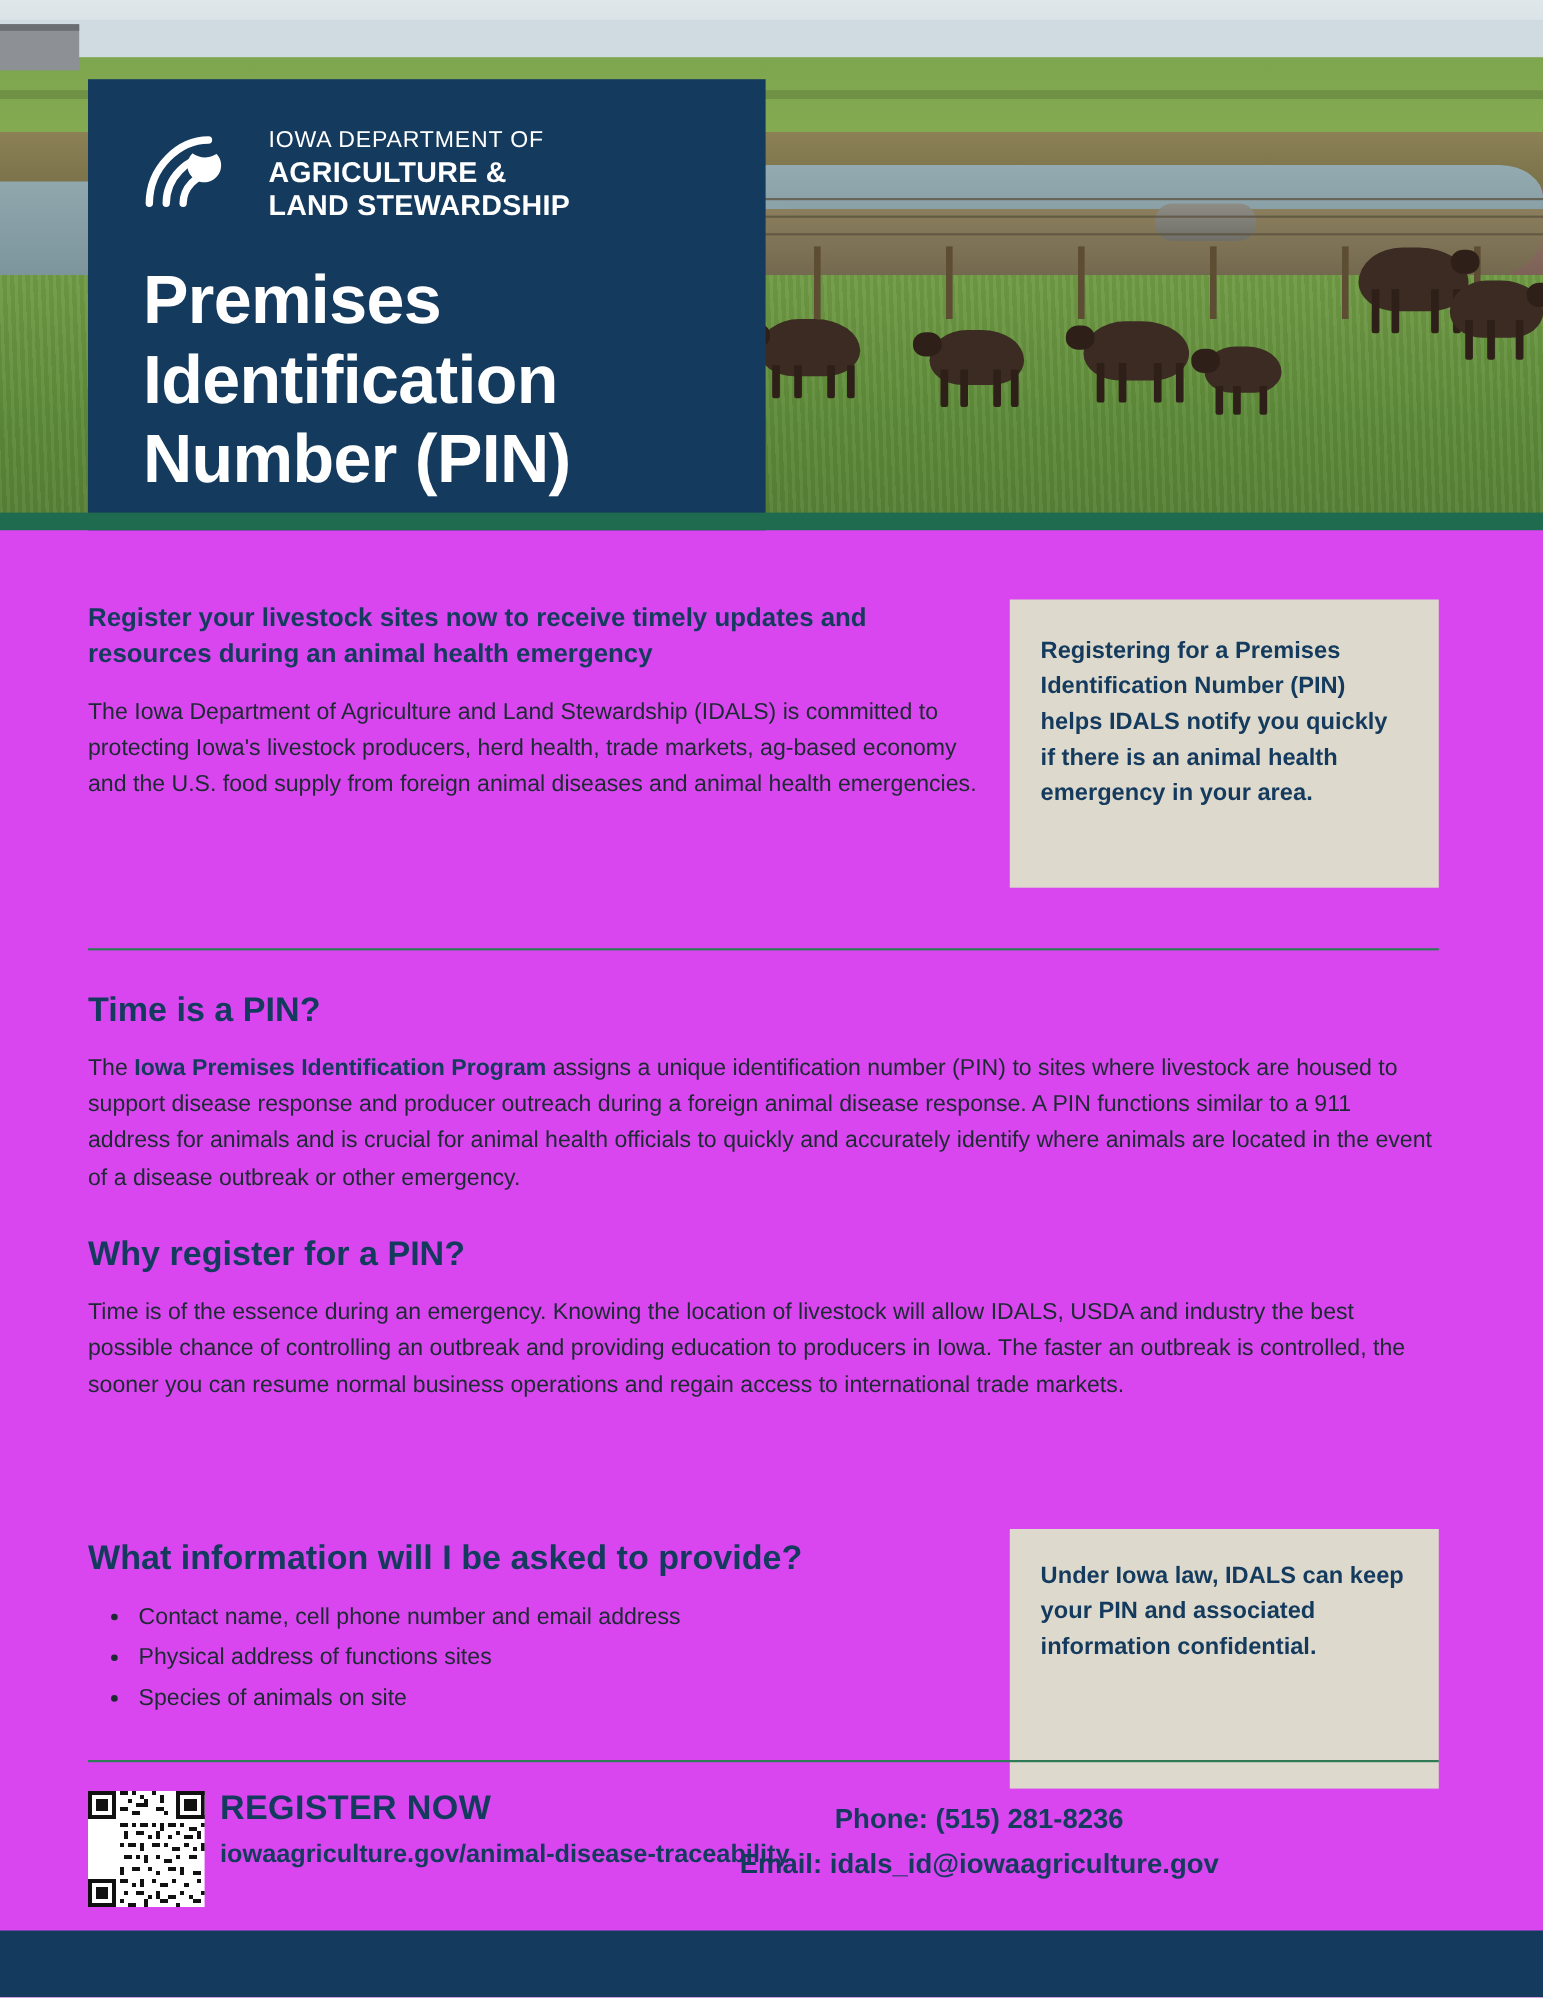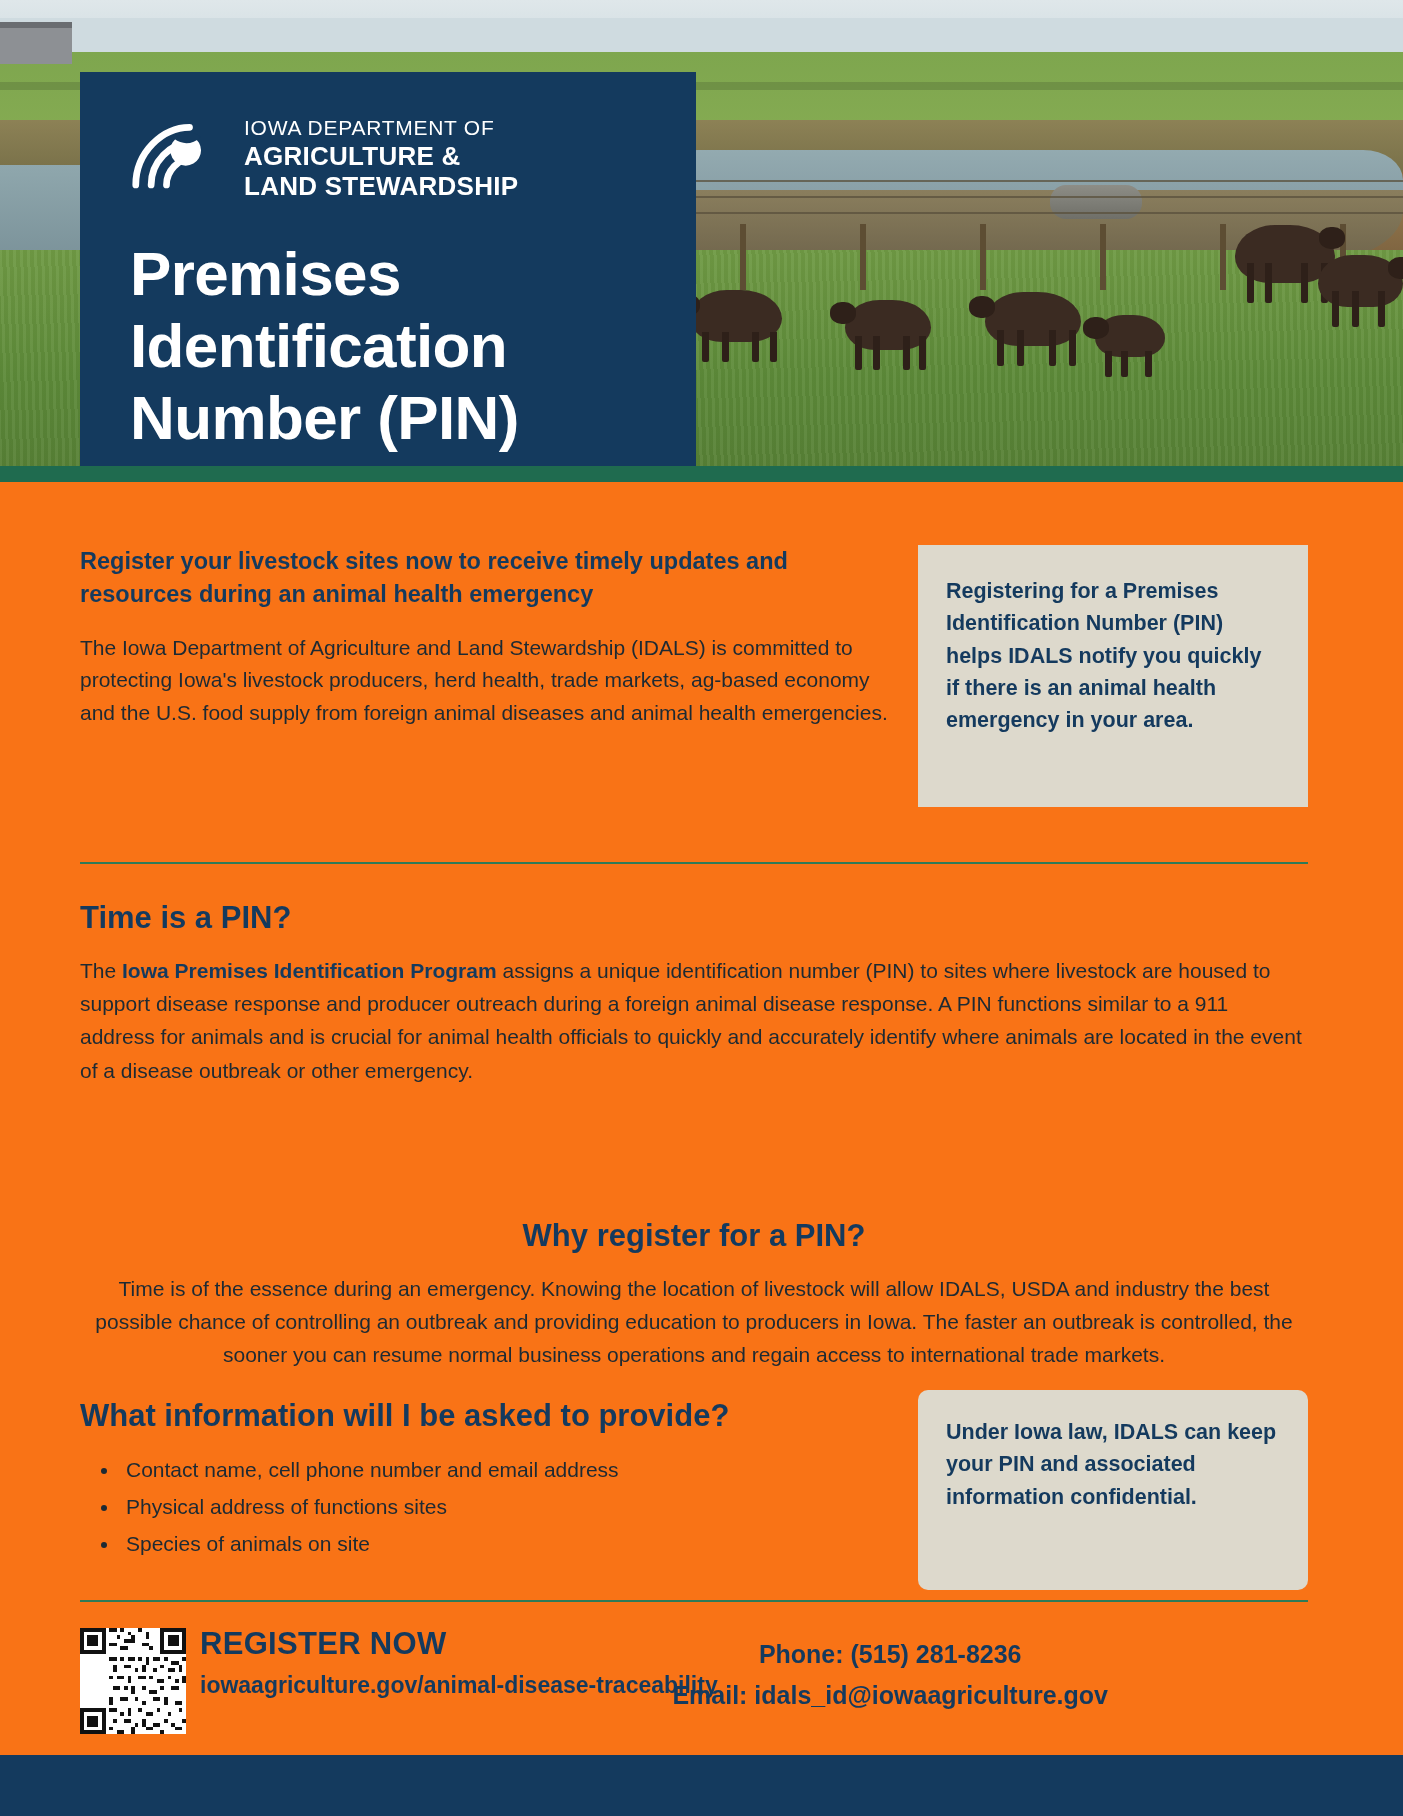--- a/index.html
+++ b/index.html
@@ -6,21 +6,21 @@
   html, body {
     width: 1403px;
     height: 1816px;
     background: #ffffff;
     font-family: "Liberation Sans", sans-serif;
   }
   .page {
     position: relative;
     width: 1403px;
     height: 1816px;
-    background: #f97316;
+    background: #d946ef;
     overflow: hidden;
   }
 
   
   .hero {
     position: absolute;
     top: 0; left: 0;
     width: 1403px;
     height: 482px;
     overflow: hidden;
@@ -218,24 +218,23 @@
     margin-top: 18px;
     padding-left: 40px;
     color: #1d2a33;
     font-size: 21px;
     line-height: 1.75;
   }
   ul.bullets li { padding-left: 6px; }
 
   .aside-2 {
     left: 918px; top: 0;
-    width: 390px; height: 200px;
+    width: 390px; height: 236px;
     padding: 26px 28px;
     font-size: 21.5px;
-    border-radius: 10px;
   }
 
   
   .footer-rule {
     position: absolute;
     left: 80px; top: 1600px;
     width: 1228px; height: 2px;
     background: #2f7a57;
   }
   .qr {
@@ -384,21 +383,21 @@
 
   <div class="rule" style="top: 862px;"></div>
 
   <div style="position: absolute; left: 80px; top: 900px; width: 1228px;">
     <div class="sec-h">Time is a PIN?</div>
     <p class="sec-p">
       <span>The </span><b>Iowa Premises Identification Program</b><span> assigns a unique identification number (PIN) to sites where livestock are housed to support disease response and producer outreach during a foreign animal disease response. A PIN functions similar to a 911 address for animals and is crucial for animal health officials to quickly and accurately identify where animals are located in the event of a disease outbreak or other emergency.</span>
     </p>
   </div>
 
-  <div style="position: absolute; left: 80px; top: 1218px; width: 1228px; text-align: center;">
+  <div style="position: absolute; left: 80px; top: 1122px; width: 1228px;">
     <div class="sec-h">Why register for a PIN?</div>
     <p class="sec-p">Time is of the essence during an emergency. Knowing the location of livestock will allow IDALS, USDA and industry the best possible chance of controlling an outbreak and providing education to producers in Iowa. The faster an outbreak is controlled, the sooner you can resume normal business operations and regain access to international trade markets.</p>
   </div>
 
   <div style="position: absolute; left: 80px; top: 1398px; width: 820px;">
     <div class="sec-h-lg">What information will I be asked to provide?</div>
     <ul class="bullets">
       <li>Contact name, cell phone number and email address</li>
       <li>Physical address of functions sites</li>
       <li>Species of animals on site</li>

